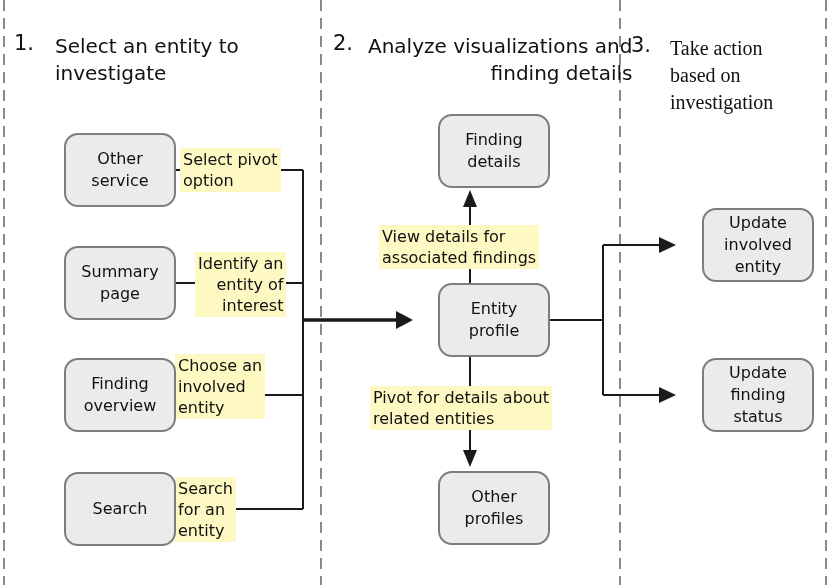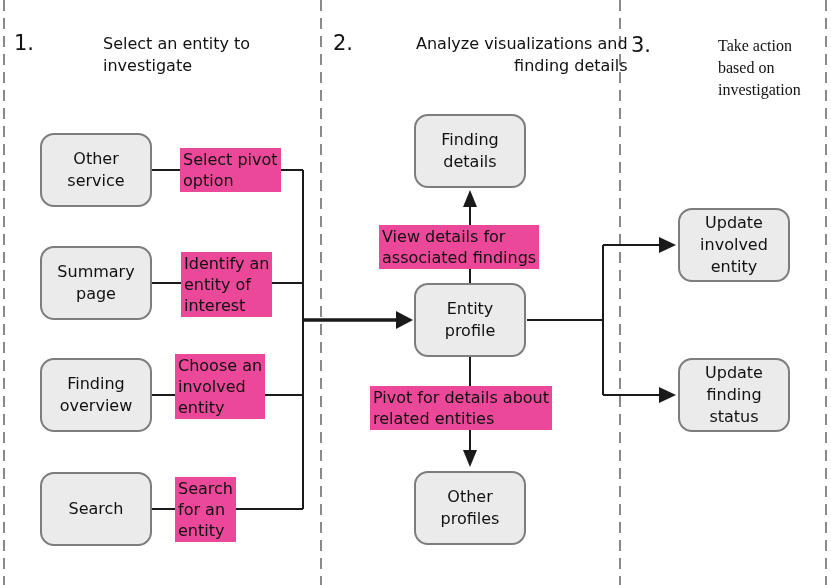--- a/index.html
+++ b/index.html
@@ -38,52 +38,52 @@
     width: 112px;
     height: 74px;
     background: var(--color-box_fill, #ebebeb);
     border: 2px solid var(--color-box_border, #7d7d7d);
     border-radius: 14px;
     box-sizing: border-box;
     display: flex;
     align-items: center;
     justify-content: center;
     z-index: 3;
+    margin-left: 24px;
   }
   .node-label {
     font-size: 16px;
     line-height: 22px;
     text-align: center;
     color: var(--color-text, #111111);
   }
   .edge-label {
     position: absolute;
-    background: #ec4899;
+    background: #fef9c3;
     font-size: 16px;
     line-height: 21px;
     color: var(--color-text, #111111);
     padding: 1px 3px;
     z-index: 2;
     white-space: nowrap;
   }
   .section-number {
     position: absolute;
     font-size: 21px;
     line-height: 24px;
     color: var(--color-text, #111111);
     z-index: 2;
   }
   .section-title {
     position: absolute;
-    font-size: 16px;
-    line-height: 22px;
+    font-size: 20px;
+    line-height: 27px;
     color: var(--color-text, #111111);
     z-index: 2;
     white-space: nowrap;
-    margin-left: 48px;
   }
 </style>
 </head>
 <body>
 
 <div id="canvas">
 
   <svg id="wires" width="831" height="585" viewBox="0 0 831 585">
 
     <path class="dash" d="M4,0 V585"></path>
@@ -117,21 +117,21 @@
   <span class="section-number" style="left:14px; top:31px;">1.</span>
   <span class="section-title" style="left:55px; top:33px;">Select an entity to<br>investigate</span>
 
   <span class="section-number" style="left:333px; top:31px;">2.</span>
   <span class="section-title" style="left:368px; top:33px;text-align:right;">Analyze visualizations and<br>finding details</span>
 
   <span class="section-number" style="left:631px; top:33px;">3.</span>
   <span class="section-title" style="left:670px; top:35px;font-family:Liberation Serif, serif;">Take action<br>based on<br>investigation</span>
 
   <div class="edge-label" style="left:180px; top:148px;">Select pivot<br>option</div>
-  <div class="edge-label" style="left:181px; top:252px;">Identify an<br>entity of<br>interest</div>
+  <div class="edge-label" style="left:195px; top:252px;text-align:right;">Identify an<br>entity of<br>interest</div>
   <div class="edge-label" style="left:175px; top:354px;">Choose an<br>involved<br>entity</div>
   <div class="edge-label" style="left:175px; top:477px;">Search<br>for an<br>entity</div>
   <div class="edge-label" style="left:370px; top:386px;">Pivot for details about<br>related entities</div>
   <div class="edge-label" style="left:379px; top:225px;">View details for<br>associated findings</div>
 
   <div class="node" style="left:40px; top:133px;">
     <span class="node-label">Other<br>service</span>
   </div>
   <div class="node" style="left:40px; top:246px;">
     <span class="node-label">Summary<br>page</span>

